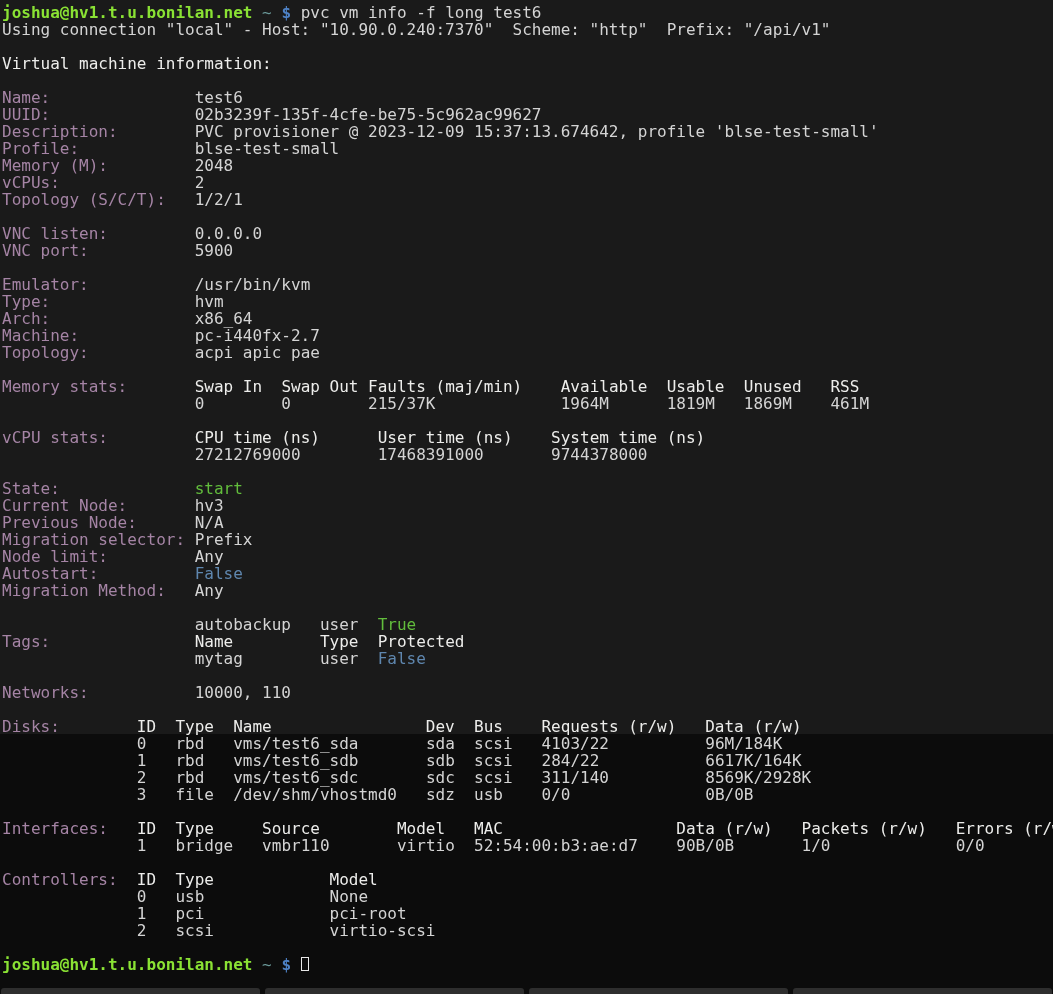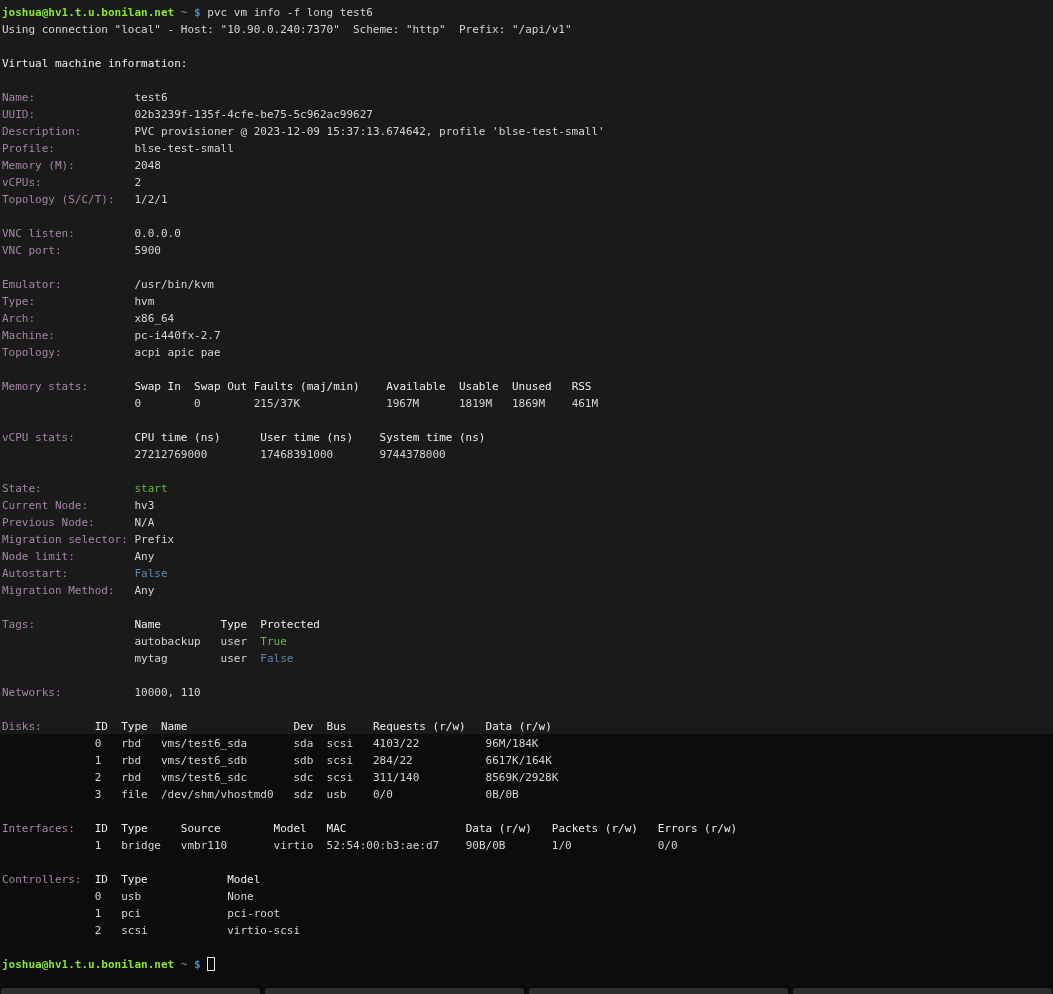--- a/index.html
+++ b/index.html
@@ -5,21 +5,21 @@
   html,body{margin:0;padding:0;}
   body{
     width:1053px;height:994px;overflow:hidden;position:relative;
     background:#0c0c0c;
     font-family:"DejaVu Sans Mono","Liberation Mono",monospace;
   }
   .terminal{
     position:absolute;left:0;top:0;right:0;height:734px;
     background:var(--bg,#1a1a1a);
     padding:4px 0 0 2px;box-sizing:border-box;
-    font-size:11px;
+    font-size:16px;
   }
   .line{height:17px;line-height:17px;white-space:pre;}
   .s-fg{color:var(--fg,#d4d4d4);}
   .s-hb{color:var(--hb,#ededeb);font-weight:normal;}
   .s-lb{color:var(--lb,#a584a5);}
   .s-gb{color:var(--gb,#8ae234);font-weight:bold;}
   .s-gn{color:var(--gn,#62bd3c);}
   .s-bl{color:var(--bl,#5f87af);margin-top:10px;}
   .s-bb{color:var(--bb,#4e82c6);font-weight:bold;}
   .s-tl{color:var(--tl,#6a9999);}
@@ -53,35 +53,35 @@
     <div class="line"><span class="s-lb">VNC listen:</span>         <span class="s-fg">0.0.0.0</span></div>
     <div class="line"><span class="s-lb">VNC port:</span>           <span class="s-fg">5900</span></div>
     <div class="line"></div>
     <div class="line"><span class="s-lb">Emulator:</span>           <span class="s-fg">/usr/bin/kvm</span></div>
     <div class="line"><span class="s-lb">Type:</span>               <span class="s-fg">hvm</span></div>
     <div class="line"><span class="s-lb">Arch:</span>               <span class="s-fg">x86_64</span></div>
     <div class="line"><span class="s-lb">Machine:</span>            <span class="s-fg">pc-i440fx-2.7</span></div>
     <div class="line"><span class="s-lb">Topology:</span>           <span class="s-fg">acpi apic pae</span></div>
     <div class="line"></div>
     <div class="line"><span class="s-lb">Memory stats:</span>       <span class="s-hb">Swap In</span>  <span class="s-hb">Swap Out</span> <span class="s-hb">Faults (maj/min)</span>    <span class="s-hb">Available</span>  <span class="s-hb">Usable</span>  <span class="s-hb">Unused</span>   <span class="s-hb">RSS</span></div>
-    <div class="line">                    <span class="s-fg">0</span>        <span class="s-fg">0</span>        <span class="s-fg">215/37K</span>             <span class="s-fg">1967M</span>      <span class="s-fg">1819M</span>   <span class="s-fg">1869M</span>    <span class="s-fg">461M</span></div>
+    <div class="line">                    <span class="s-fg">0</span>        <span class="s-fg">0</span>        <span class="s-fg">215/37K</span>             <span class="s-fg">1964M</span>      <span class="s-fg">1819M</span>   <span class="s-fg">1869M</span>    <span class="s-fg">461M</span></div>
     <div class="line"></div>
     <div class="line"><span class="s-lb">vCPU stats:</span>         <span class="s-hb">CPU time (ns)</span>      <span class="s-hb">User time (ns)</span>    <span class="s-hb">System time (ns)</span></div>
     <div class="line">                    <span class="s-fg">27212769000</span>        <span class="s-fg">17468391000</span>       <span class="s-fg">9744378000</span></div>
     <div class="line"></div>
     <div class="line"><span class="s-lb">State:</span>              <span class="s-gn">start</span></div>
     <div class="line"><span class="s-lb">Current Node:</span>       <span class="s-fg">hv3</span></div>
     <div class="line"><span class="s-lb">Previous Node:</span>      <span class="s-fg">N/A</span></div>
     <div class="line"><span class="s-lb">Migration selector:</span> <span class="s-fg">Prefix</span></div>
     <div class="line"><span class="s-lb">Node limit:</span>         <span class="s-fg">Any</span></div>
     <div class="line"><span class="s-lb">Autostart:</span>          <span class="s-bl">False</span></div>
     <div class="line"><span class="s-lb">Migration Method:</span>   <span class="s-fg">Any</span></div>
     <div class="line"></div>
+    <div class="line">                    <span class="s-fg">autobackup</span>   <span class="s-fg">user</span>  <span class="s-gn">True</span></div>
     <div class="line"><span class="s-lb">Tags:</span>               <span class="s-hb">Name</span>         <span class="s-hb">Type</span>  <span class="s-hb">Protected</span></div>
-    <div class="line">                    <span class="s-fg">autobackup</span>   <span class="s-fg">user</span>  <span class="s-gn">True</span></div>
     <div class="line">                    <span class="s-fg">mytag</span>        <span class="s-fg">user</span>  <span class="s-bl">False</span></div>
     <div class="line"></div>
     <div class="line"><span class="s-lb">Networks:</span>           <span class="s-fg">10000, 110</span></div>
     <div class="line"></div>
     <div class="line"><span class="s-lb">Disks:</span>        <span class="s-hb">ID</span>  <span class="s-hb">Type</span>  <span class="s-hb">Name</span>                <span class="s-hb">Dev</span>  <span class="s-hb">Bus</span>    <span class="s-hb">Requests (r/w)</span>   <span class="s-hb">Data (r/w)</span></div>
     <div class="line">              <span class="s-fg">0</span>   <span class="s-fg">rbd</span>   <span class="s-fg">vms/test6_sda</span>       <span class="s-fg">sda</span>  <span class="s-fg">scsi</span>   <span class="s-fg">4103/22</span>          <span class="s-fg">96M/184K</span></div>
     <div class="line">              <span class="s-fg">1</span>   <span class="s-fg">rbd</span>   <span class="s-fg">vms/test6_sdb</span>       <span class="s-fg">sdb</span>  <span class="s-fg">scsi</span>   <span class="s-fg">284/22</span>           <span class="s-fg">6617K/164K</span></div>
     <div class="line">              <span class="s-fg">2</span>   <span class="s-fg">rbd</span>   <span class="s-fg">vms/test6_sdc</span>       <span class="s-fg">sdc</span>  <span class="s-fg">scsi</span>   <span class="s-fg">311/140</span>          <span class="s-fg">8569K/2928K</span></div>
     <div class="line">              <span class="s-fg">3</span>   <span class="s-fg">file</span>  <span class="s-fg">/dev/shm/vhostmd0</span>   <span class="s-fg">sdz</span>  <span class="s-fg">usb</span>    <span class="s-fg">0/0</span>              <span class="s-fg">0B/0B</span></div>
     <div class="line"></div>

